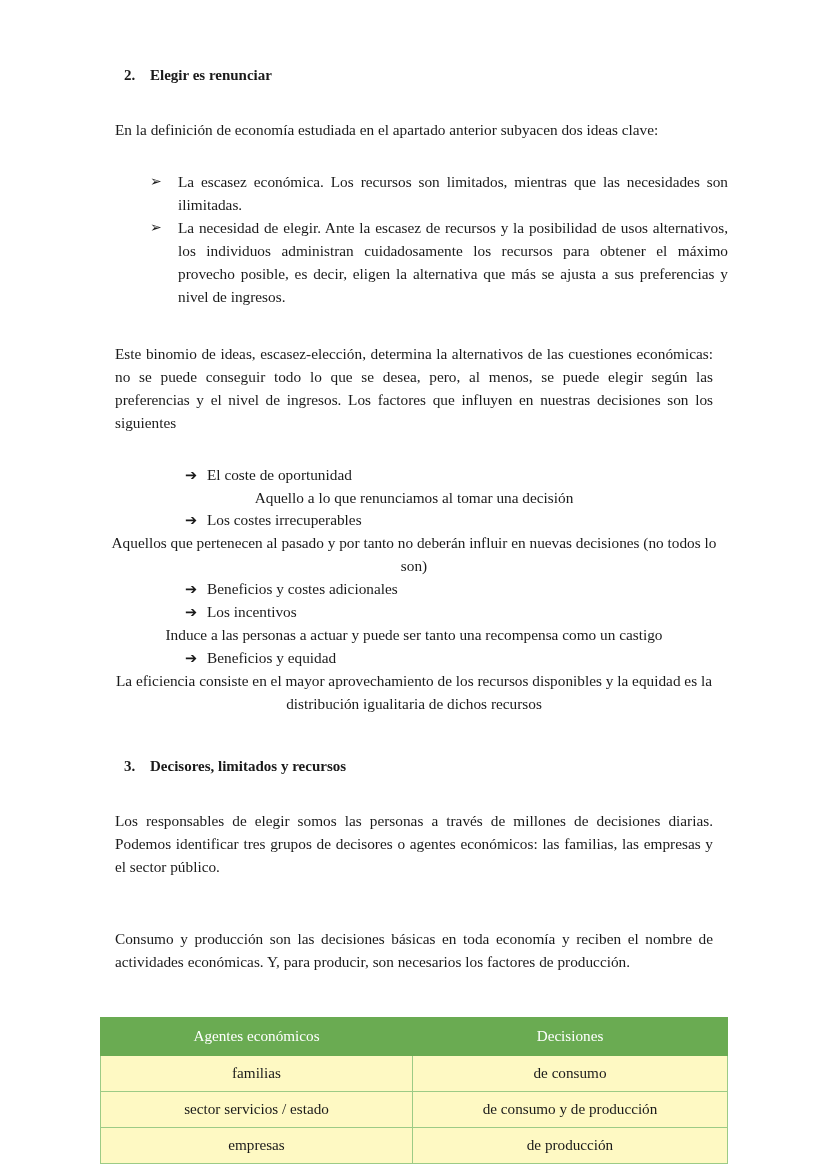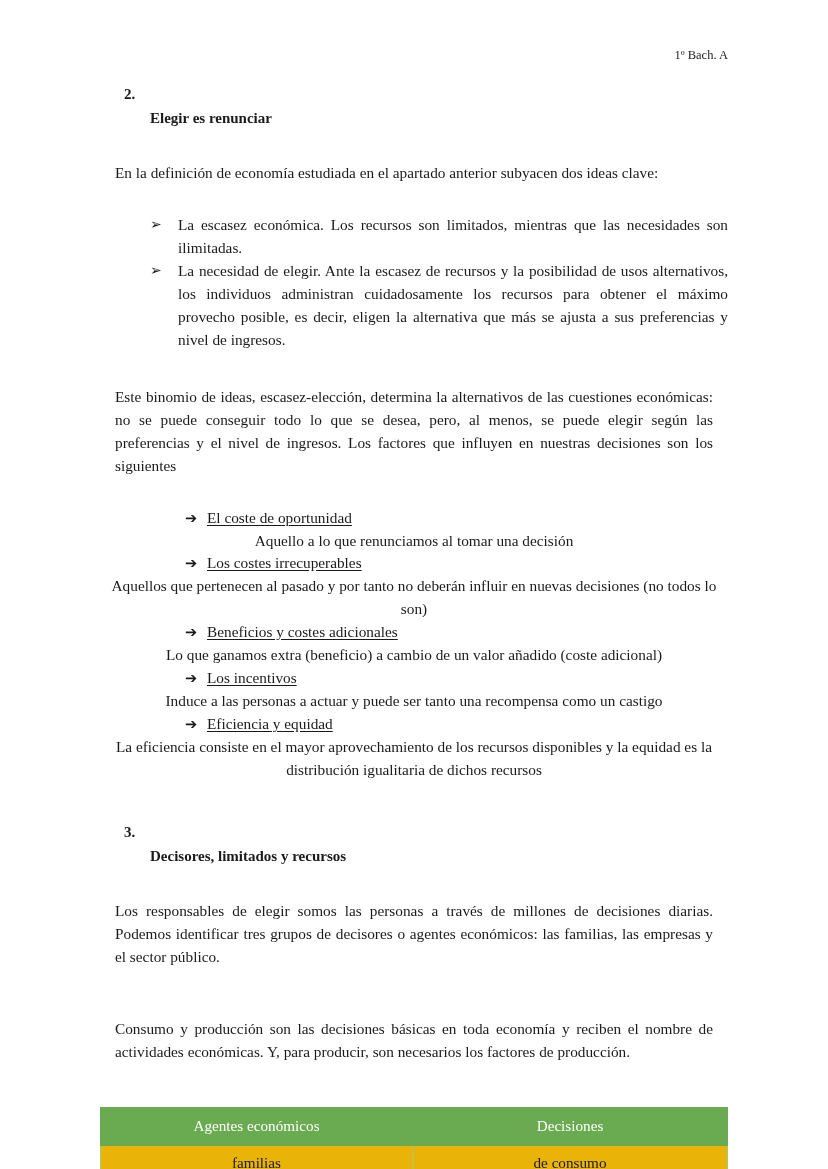--- a/index.html
+++ b/index.html
@@ -47,21 +47,21 @@
     margin: 0;
     padding-left: 24px;
     line-height: 1.35;
     display: flex;
     gap: 0;
   }
   .section-heading .num {
     width: 26px;
     flex: 0 0 26px;
   }
-  .section-heading .ttl { flex: 1 1 auto; margin-top: 24px; }
+  .section-heading .ttl { flex: 1 1 auto; }
 
   
   p.body {
     font-size: 15.3px;
     line-height: 1.50;
     margin: 15px;
     text-align: justify;
     text-justify: inter-word;
   }
   p.body.nojust { text-align: left; }
@@ -96,21 +96,20 @@
     font-size: 15.3px;
     line-height: 1.50;
     white-space: nowrap;
   }
   .factor-head .fa-arrow {
     display: inline-block;
     width: 22px;
     font-size: 14.5px;
   }
   .factor-head .fa-text {
-    text-decoration: underline;
     text-underline-offset: 2px;
   }
   .factor-desc {
     font-size: 15.3px;
     line-height: 1.50;
     text-align: center;
     margin: 0;
   }
 
   .gap-sm { height: 14px; }
@@ -129,38 +128,37 @@
   table.agents-table thead th {
     background: #6aab52;
     color: #ffffff;
     font-weight: normal;
     text-align: center;
     padding: 9px 4px 10px 4px;
     border: 1px solid #6aab52;
     font-size: 15.2px;
   }
   table.agents-table tbody td {
-    background: #eab308;
+    background: #fef9c3;
     color: #1a1a1a;
     text-align: center;
     padding: 8px 4px 9px 4px;
     border: 1.6px solid #9ccb86;
     font-size: 15.2px;
   }
   table.agents-table col.c1 { width: 312px; }
   table.agents-table col.c2 { width: 315px; }
 </style>
 </head>
 <body>
 
 <div class="page">
   <div class="content">
 
     <div class="doc-header">
-      <div>1º Bach. A</div>
     </div>
 
     <div class="gap-md"></div>
 
     <div class="section-heading">
       <span class="num">2.</span>
       <span class="ttl">Elegir es renunciar</span>
     </div>
 
     <div class="gap-md"></div>
@@ -194,29 +192,28 @@
       <p class="factor-desc">Aquello a lo que renunciamos al tomar una decisión</p>
 
       <div class="factor-head">
         <span class="fa-arrow">➔</span><span class="fa-text">Los costes irrecuperables</span>
       </div>
       <p class="factor-desc">Aquellos que pertenecen al pasado y por tanto no deberán influir en nuevas decisiones (no todos lo son)</p>
 
       <div class="factor-head">
         <span class="fa-arrow">➔</span><span class="fa-text">Beneficios y costes adicionales</span>
       </div>
-      <p class="factor-desc">Lo que ganamos extra (beneficio) a cambio de un valor añadido (coste adicional)</p>
 
       <div class="factor-head">
         <span class="fa-arrow">➔</span><span class="fa-text">Los incentivos</span>
       </div>
       <p class="factor-desc">Induce a las personas a actuar y puede ser tanto una recompensa como un castigo</p>
 
       <div class="factor-head">
-        <span class="fa-arrow">➔</span><span class="fa-text">Eficiencia y equidad</span>
+        <span class="fa-arrow">➔</span><span class="fa-text">Beneficios y equidad</span>
       </div>
       <p class="factor-desc">La eficiencia consiste en el mayor aprovechamiento de los recursos disponibles y la equidad es la distribución igualitaria de dichos recursos</p>
 
     </div>
 
     <div class="gap-xl"></div>
 
     <div class="section-heading">
       <span class="num">3.</span>
       <span class="ttl">Decisores, limitados y recursos</span>

